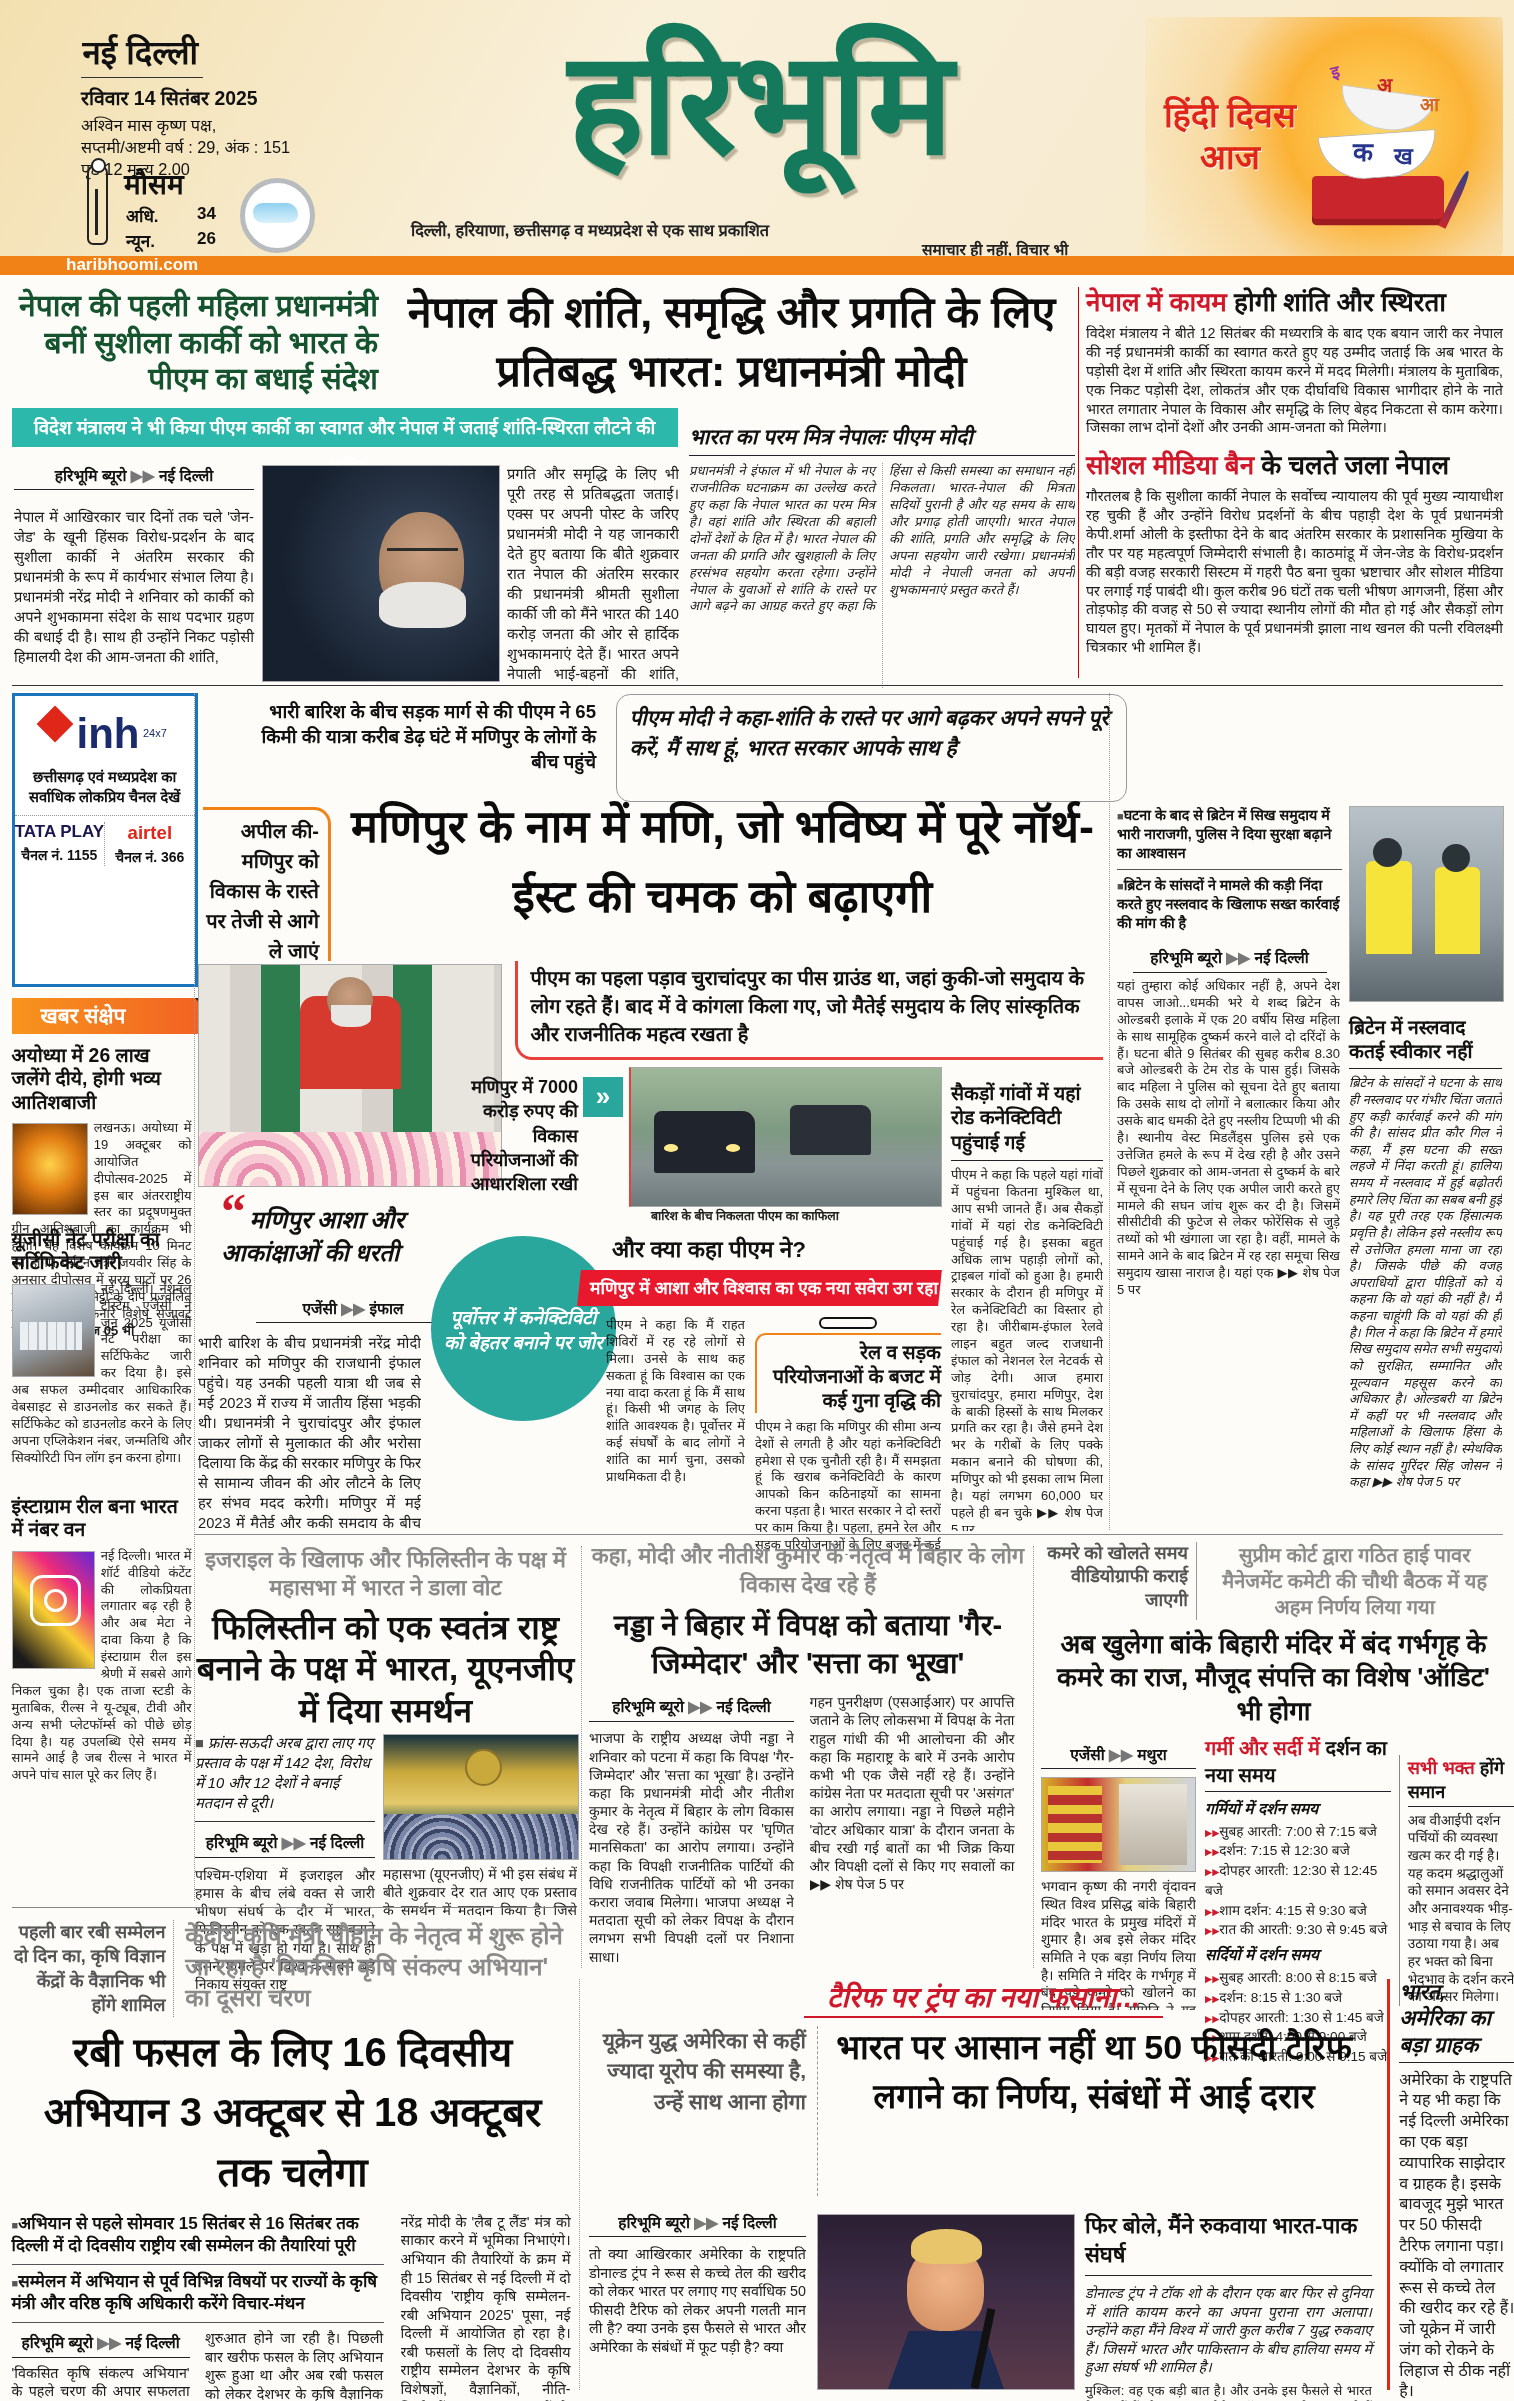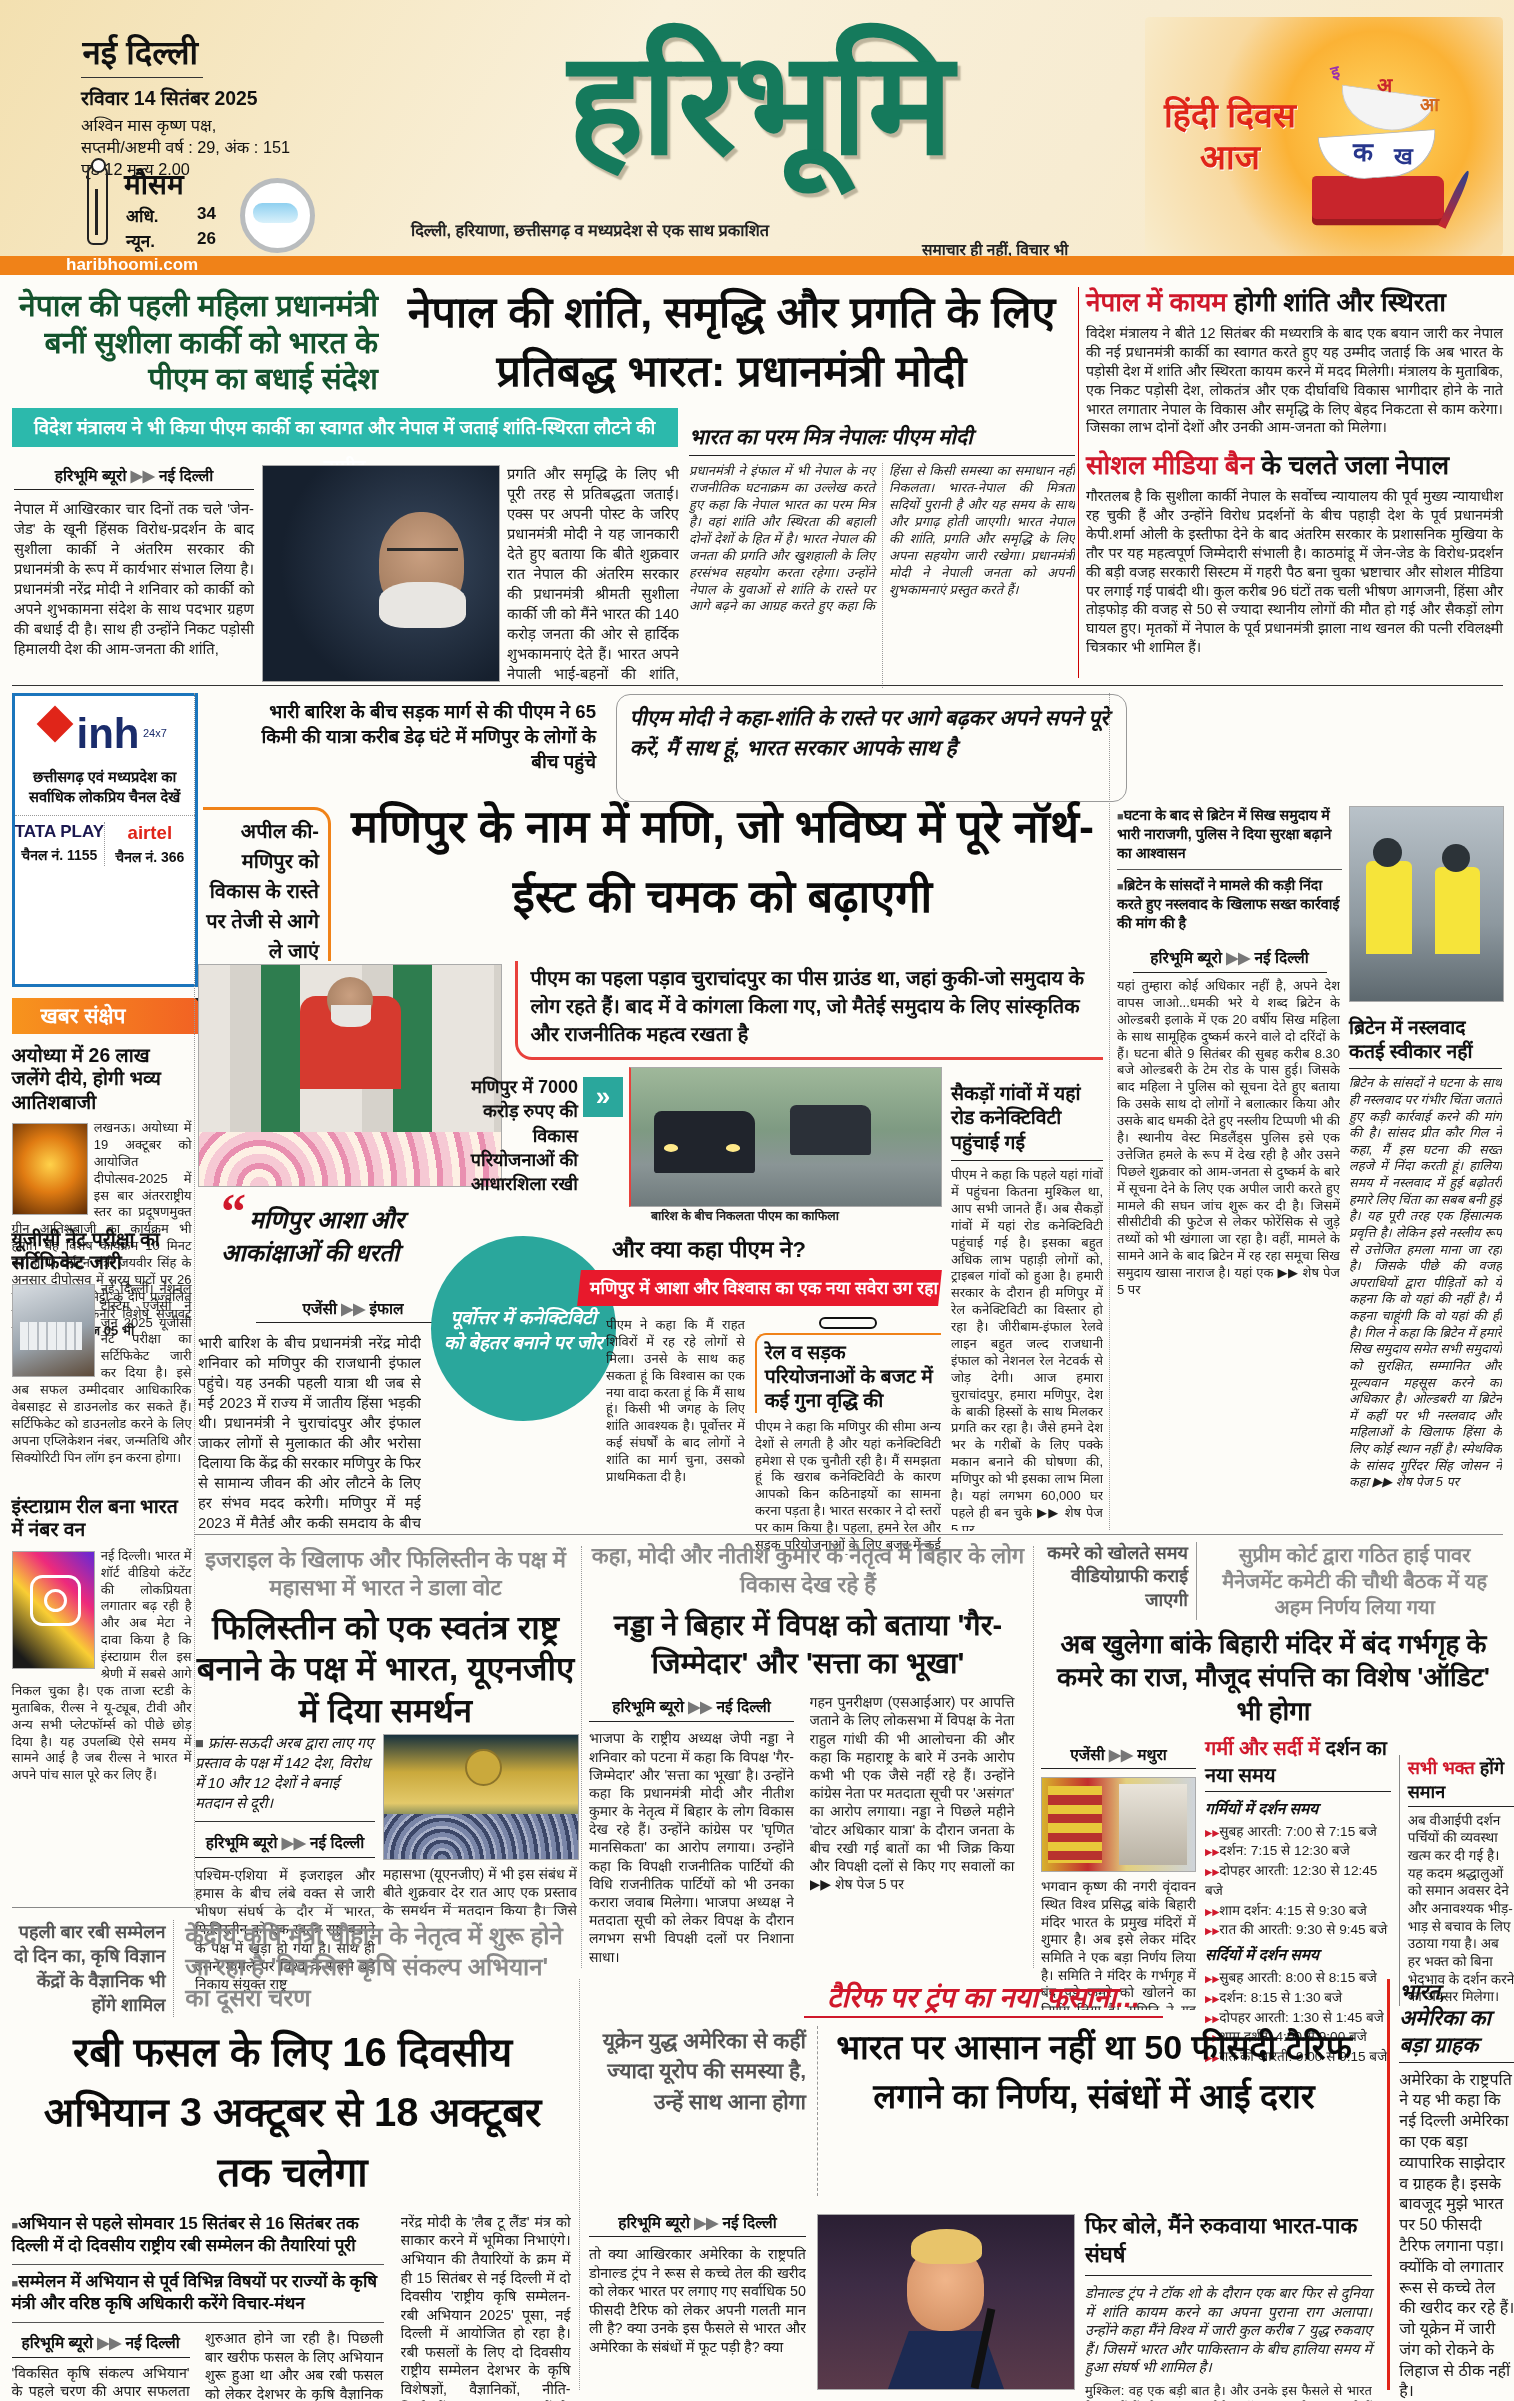--- a/index.html
+++ b/index.html
@@ -90,21 +90,21 @@
   </div>
 
   <div class="abs c" style="left:387px;top:283px;width:689px;font-size:43px;font-weight:800;line-height:1.38;color:#0d0d0d;">नेपाल की शांति, समृद्धि और प्रगति के लिए प्रतिबद्ध भारत: प्रधानमंत्री मोदी</div>
 
   <div class="abs" style="left:14px;top:462px;width:240px;">
     <div class="byline">
       <span>हरिभूमि ब्यूरो</span>
       <span class="arr">▶▶</span>
       <span>नई दिल्ली</span>
     </div>
-    <div class="body-txt" style="margin-top:10px;">नेपाल में आखिरकार चार दिनों तक चले 'जेन-जेड' के खूनी हिंसक विरोध-प्रदर्शन के बाद सुशीला कार्की ने अंतरिम सरकार की प्रधानमंत्री के रूप में कार्यभार संभाल लिया है।  प्रधानमंत्री नरेंद्र मोदी ने शनिवार को कार्की को अपने शुभकामना संदेश के साथ पदभार ग्रहण की बधाई दी है। साथ ही उन्होंने निकट पड़ोसी हिमालयी देश की आम-जनता की शांति,</div>
+    <div class="body-txt" style="margin-top:18px;">नेपाल में आखिरकार चार दिनों तक चले 'जेन-जेड' के खूनी हिंसक विरोध-प्रदर्शन के बाद सुशीला कार्की ने अंतरिम सरकार की प्रधानमंत्री के रूप में कार्यभार संभाल लिया है।  प्रधानमंत्री नरेंद्र मोदी ने शनिवार को कार्की को अपने शुभकामना संदेश के साथ पदभार ग्रहण की बधाई दी है। साथ ही उन्होंने निकट पड़ोसी हिमालयी देश की आम-जनता की शांति,</div>
   </div>
 
   <div class="ph" style="left:262px;top:465px;width:236px;height:215px;background:radial-gradient(circle at 65% 45%,#3a4a60 0%,#16202e 70%);">
     <span class="abs" style="left:116px;top:46px;width:85px;height:101px;background:radial-gradient(circle at 50% 40%,#caa081,#9b7558);border-radius:48% 48% 40% 40%;"></span>
     <span class="abs" style="left:116px;top:116px;width:87px;height:46px;background:#e8e6e2;border-radius:40% 40% 30% 30%;"></span>
     <span class="abs" style="left:124px;top:68px;width:71px;height:14px;border-bottom:3.1px solid #2b2b2b;"></span>
   </div>
 
   <div class="abs body-txt" style="left:507px;top:465px;width:172px;height:217px;overflow:hidden;">प्रगति और समृद्धि के लिए भी पूरी तरह से प्रतिबद्धता जताई। एक्स पर अपनी पोस्ट के जरिए प्रधानमंत्री मोदी ने यह जानकारी देते हुए बताया कि बीते शुक्रवार रात नेपाल की अंतरिम सरकार की प्रधानमंत्री श्रीमती सुशीला कार्की जी को मैंने भारत की 140 करोड़ जनता की ओर से हार्दिक शुभकामनाएं देते हैं। भारत अपने नेपाली भाई-बहनों की शांति, स्थिरता और समृद्धि के लिए पूरी तरह से प्रतिबद्ध है।</div>
 
@@ -233,21 +233,21 @@
   </div>
 
   <div class="abs b" style="left:612px;top:1233px;width:325px;font-size:22.5px;">और क्या कहा पीएम ने?</div>
   <div class="abs" style="left:579px;top:1270px;width:361px;height:36px;background:#e8192c;transform:skewX(-6deg);">
     <span class="b" style="color:#fff;font-size:17.4px;line-height:36px;margin-left:11px;display:inline-block;transform:skewX(6deg);">मणिपुर में आशा और विश्वास का एक नया सवेरा उग रहा</span>
   </div>
   <div class="abs small-txt" style="left:606px;top:1317px;width:139px;height:209px;overflow:hidden;font-size:13px;">पीएम ने कहा कि मैं राहत शिविरों में रह रहे लोगों से मिला। उनसे के साथ कह सकता हूं कि विश्वास का एक नया वादा करता हूं कि मैं साथ हूं। किसी भी जगह के लिए शांति आवश्यक है। पूर्वोत्तर में कई संघर्षों के बाद लोगों ने शांति का मार्ग चुना, उसको प्राथमिकता दी है।</div>
 
   <div class="abs" style="left:755px;top:1317px;width:186px;">
     <div style="width:54px;height:7.7px;border:2.3px solid #111;border-radius:6.2px;margin:0 auto 4.6px auto;"></div>
-    <div class="b" style="font-size:19.4px;line-height:1.25;border-left:2.3px solid #f08218;border-top:2.3px solid #f08218;border-radius:11px 0 0 0;padding:4.6px 0 0 7.7px;">रेल व सड़क परियोजनाओं के बजट में कई गुना वृद्धि की</div>
+    <div class="b" style="font-size:19.4px;line-height:1.25;border-left:2.3px solid #f08218;border-top:2.3px solid #f08218;border-radius:11px 0 0 0;padding:4.6px 0 0 7.7px;text-align:right;">रेल व सड़क परियोजनाओं के बजट में कई गुना वृद्धि की</div>
     <div class="small-txt" style="margin-top:6.2px;font-size:13px;height:136px;overflow:hidden;">पीएम ने कहा कि मणिपुर की सीमा अन्य देशों से लगती है और यहां कनेक्टिविटी हमेशा से एक चुनौती रही है। मैं समझता हूं कि खराब कनेक्टिविटी के कारण आपको किन कठिनाइयों का सामना करना पड़ता है। भारत सरकार ने दो स्तरों पर काम किया है। पहला, हमने रेल और सड़क परियोजनाओं के लिए बजट में कई गुना वृद्धि की  ▶▶ शेष पेज 5 पर</div>
   </div>
 
   <div class="abs" style="left:951px;top:1081px;width:152px;">
     <div class="b" style="font-size:19.4px;line-height:1.25;border-bottom:1.5px solid #222;padding-bottom:6.2px;">सैकड़ों गांवों में यहां रोड कनेक्टिविटी पहुंचाई गई</div>
     <div class="small-txt" style="margin-top:6.2px;font-size:13px;height:364px;overflow:hidden;">पीएम ने कहा कि पहले यहां गांवों में पहुंचना कितना मुश्किल था, आप सभी जानते हैं। अब सैकड़ों गांवों में यहां रोड कनेक्टिविटी पहुंचाई गई है। इसका बहुत अधिक लाभ पहाड़ी लोगों को, ट्राइबल गांवों को हुआ है। हमारी सरकार के दौरान ही मणिपुर में रेल कनेक्टिविटी का विस्तार हो रहा है। जीरीबाम-इंफाल रेलवे लाइन बहुत जल्द राजधानी इंफाल को नेशनल रेल नेटवर्क से जोड़ देगी। आज हमारा चुराचांदपुर, हमारा मणिपुर, देश के बाकी हिस्सों के साथ मिलकर प्रगति कर रहा है। जैसे हमने देश भर के गरीबों के लिए पक्के मकान बनाने की घोषणा की, मणिपुर को भी इसका लाभ मिला है। यहां लगभग 60,000 घर पहले ही बन चुके  ▶▶ शेष पेज 5 पर</div>
   </div>
 
   <div class="vrule" style="left:1109px;top:693px;height:837px;"></div>
 

